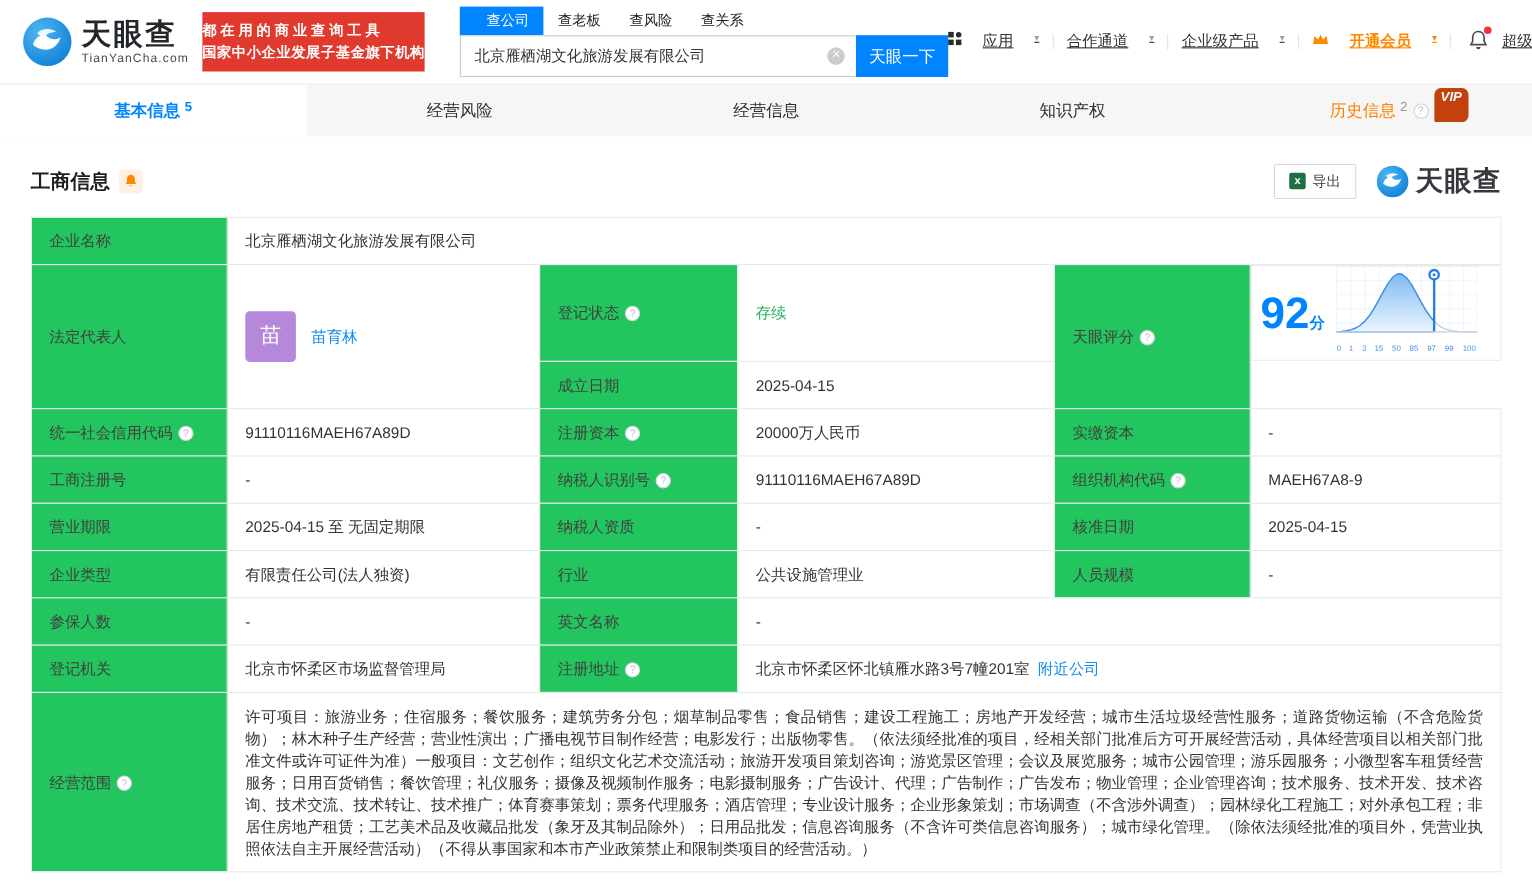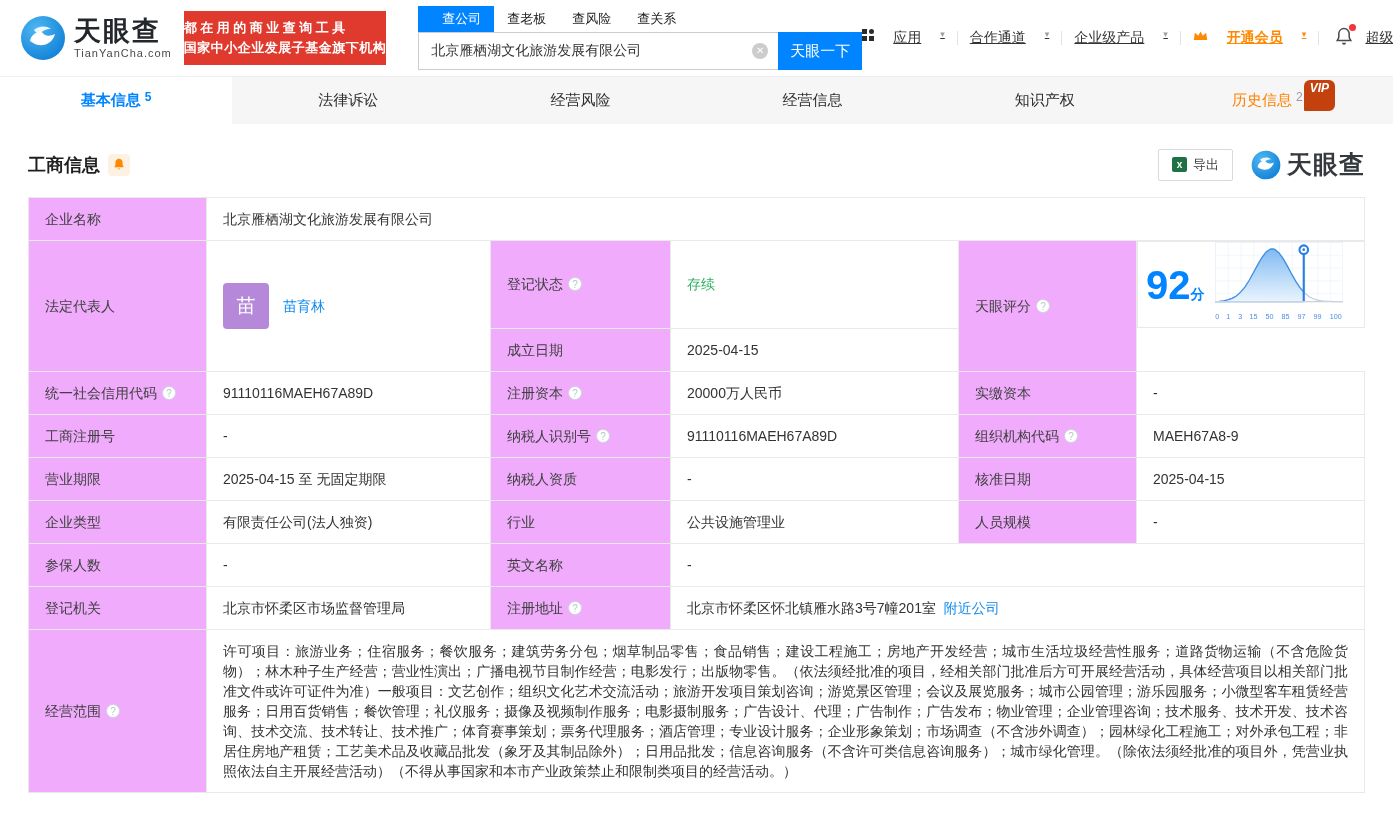--- a/index.html
+++ b/index.html
@@ -67,21 +67,21 @@
                 font-family:"Liberation Sans","DejaVu Sans",sans-serif; }
   .xls { display:inline-block; width:15px; height:15px; background:#1e7145; border-radius:2px; color:#fff;
          font-size:10px; font-weight:bold; line-height:15px; text-align:center; }
   .wm { display:flex; align-items:center; gap:6px; }
   .wm-text { font-size:25px; font-weight:bold; color:#35383d; letter-spacing:1px; }
 
   
   table.info { width:1337px; margin:0 28px; border-collapse:collapse; font-size:14px; table-layout:fixed; }
   .info td { border:1px solid #e9e9e9; padding:11px 16px; line-height:20px; color:#333;
              word-break:break-all; vertical-align:middle; }
-  .info td.lbl { background:#f0abfc; color:#404040; }
+  .info td.lbl { background:#22c55e; color:#404040; }
   .rep-cell { display:flex; align-items:center; gap:14px; }
   .avatar { width:46px; height:46px; background:#b588d9; border-radius:4px; color:#fff; font-size:19px;
             display:flex; align-items:center; justify-content:center; flex:0 0 46px; cursor:pointer; }
   a.lnk, .lnk { color:#128bed; text-decoration:none; cursor:pointer; }
   .status-green { color:#2bb262; }
   .score-cell { display:flex; align-items:center; gap:10px; padding:0 8px !important; }
   .score-num { font-size:40px; font-weight:bold; color:#0084ff; line-height:1; }
   .score-unit { font-size:14px; color:#0084ff; font-weight:bold; }
   .score-chart { display:flex; flex-direction:column; }
   .score-ticks { display:flex; justify-content:space-between; width:128px; margin-top:1px; }
@@ -169,23 +169,20 @@
       <span>超级...</span>
       <span class="caret" style="margin-left:12px">▾</span>
     </span>
   </div>
 </div>
 
 <div class="ptabs">
   <div class="ptab active">
     <span>基本信息</span>
     <span class="tab-count">5</span>
-  </div>
-  <div class="ptab">
-    <span>法律诉讼</span>
   </div>
   <div class="ptab">
     <span>经营风险</span>
   </div>
   <div class="ptab">
     <span>经营信息</span>
   </div>
   <div class="ptab">
     <span>知识产权</span>
   </div>

